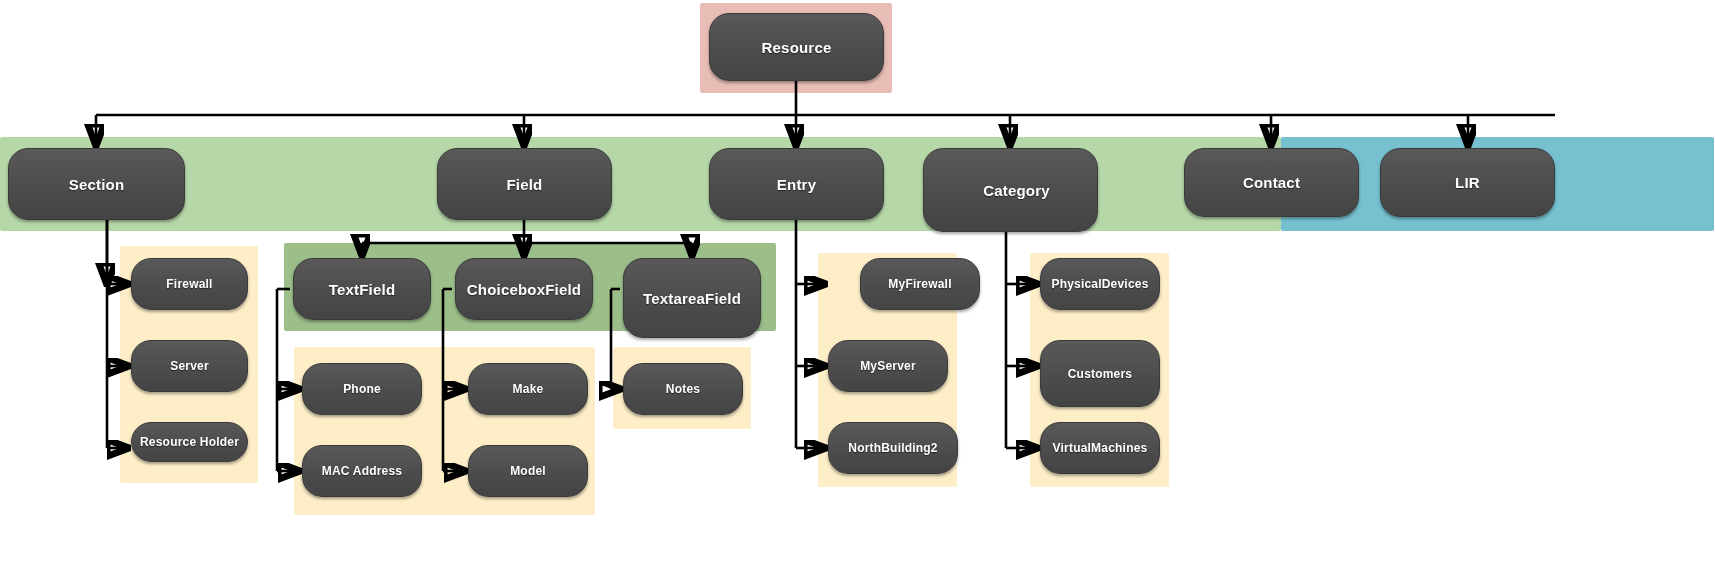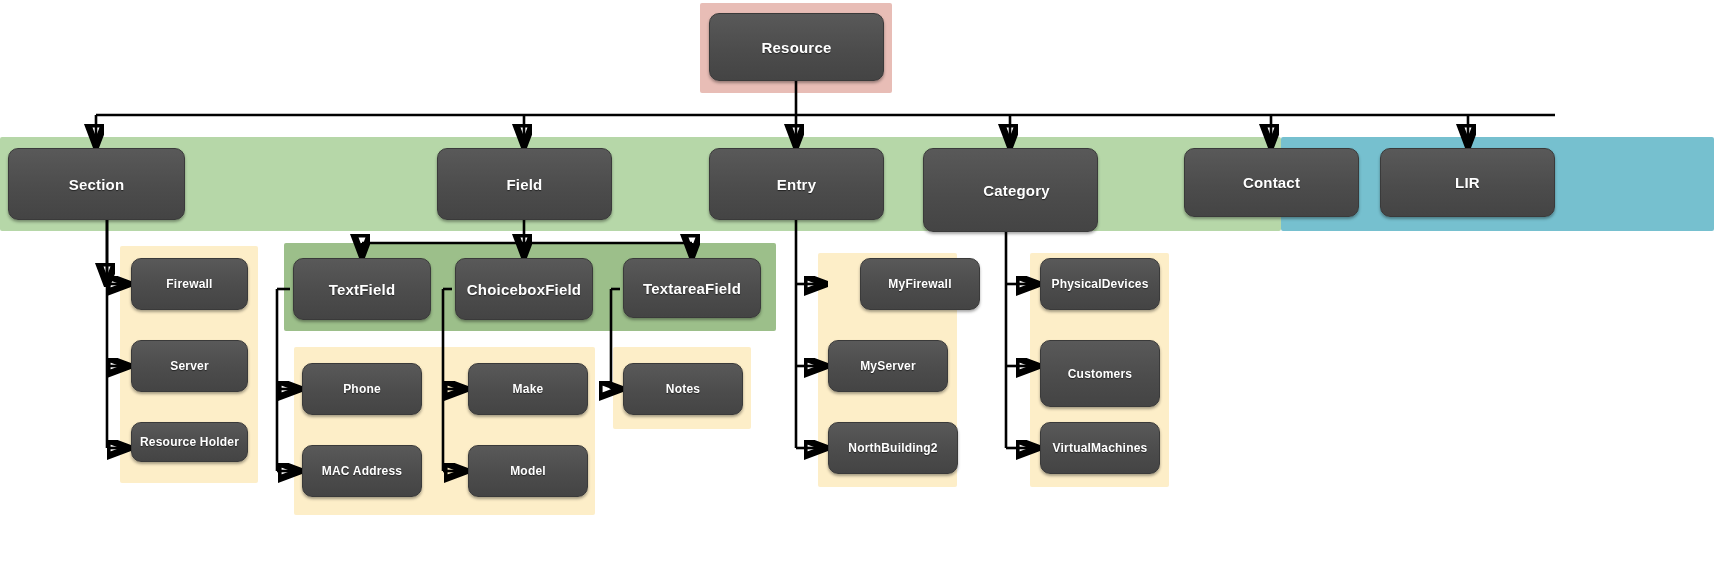--- a/index.html
+++ b/index.html
@@ -9,21 +9,21 @@
   }
   #stage{position:absolute;left:0;top:0;width:1715px;height:566px;}
 
   
   .band{position:absolute;border-radius:2px;}
 
   
   .node{
     position:absolute;
     box-sizing:border-box;
-    border-radius:10px;
+    border-radius:20px;
     background:linear-gradient(180deg,#595959 0%,#4c4c4c 55%,#444444 100%);
     border:1px solid #3a3a3a;
     box-shadow:0 2px 3px rgba(0,0,0,.35);
     display:flex;align-items:center;justify-content:center;
     color:#ffffff;
     font-weight:bold;
     font-size:15px;
     letter-spacing:.2px;
     text-align:center;
     text-shadow:0 1px 1px rgba(0,0,0,.55);
@@ -107,21 +107,21 @@
   <div id="nodes-layer">
       <div class="node" style="left: 709px; top: 13px; width: 175px; height: 68px;">Resource</div>
       <div class="node" style="left: 8px; top: 148px; width: 177px; height: 72px;">Section</div>
       <div class="node" style="left: 437px; top: 148px; width: 175px; height: 72px;">Field</div>
       <div class="node" style="left: 709px; top: 148px; width: 175px; height: 72px;">Entry</div>
       <div class="node" style="left: 923px; top: 148px; width: 175px; height: 84px; padding-left: 12px;">Category</div>
       <div class="node" style="left: 1184px; top: 148px; width: 175px; height: 69px;">Contact</div>
       <div class="node" style="left: 1380px; top: 148px; width: 175px; height: 69px;">LIR</div>
       <div class="node" style="left: 293px; top: 258px; width: 138px; height: 62px;">TextField</div>
       <div class="node" style="left: 455px; top: 258px; width: 138px; height: 62px;">ChoiceboxField</div>
-      <div class="node" style="left: 623px; top: 258px; width: 138px; height: 60px;">TextareaField</div>
+      <div class="node" style="left: 623px; top: 258px; width: 138px; height: 80px;">TextareaField</div>
       <div class="node small" style="left: 131px; top: 258px; width: 117px; height: 52px;">Firewall</div>
       <div class="node small" style="left: 131px; top: 340px; width: 117px; height: 52px;">Server</div>
       <div class="node small" style="left: 131px; top: 422px; width: 117px; height: 40px;">Resource Holder</div>
       <div class="node small" style="left: 302px; top: 363px; width: 120px; height: 52px;">Phone</div>
       <div class="node small" style="left: 302px; top: 445px; width: 120px; height: 52px;">MAC Address</div>
       <div class="node small" style="left: 468px; top: 363px; width: 120px; height: 52px;">Make</div>
       <div class="node small" style="left: 468px; top: 445px; width: 120px; height: 52px;">Model</div>
       <div class="node small" style="left: 623px; top: 363px; width: 120px; height: 52px;">Notes</div>
       <div class="node small" style="left: 828px; top: 258px; width: 120px; height: 52px; margin-left: 32px;">MyFirewall</div>
       <div class="node small" style="left: 828px; top: 340px; width: 120px; height: 52px;">MyServer</div>

